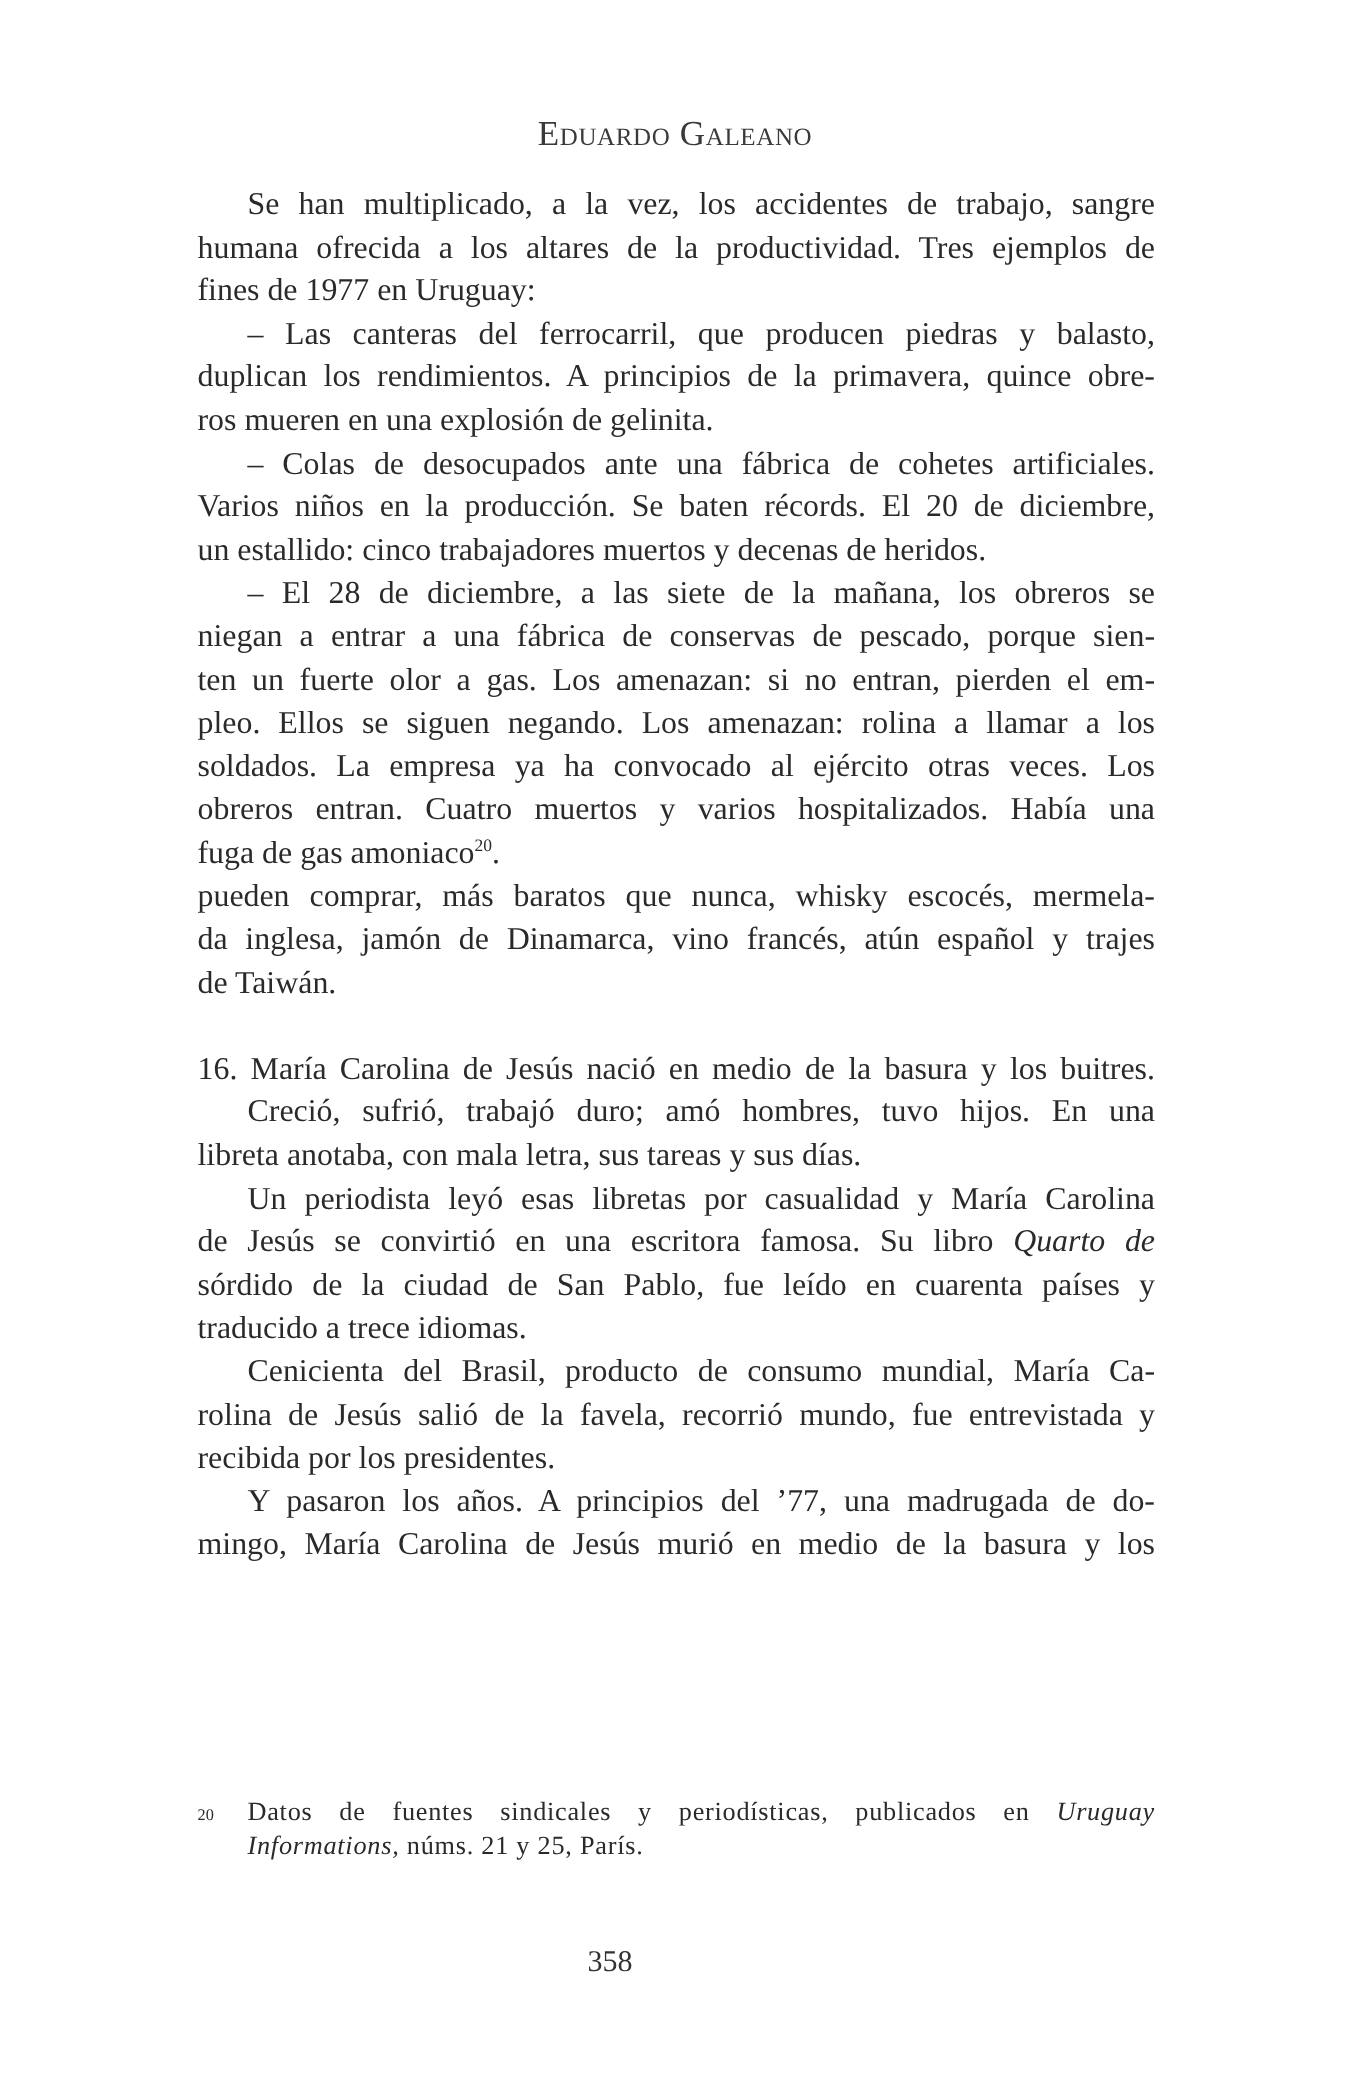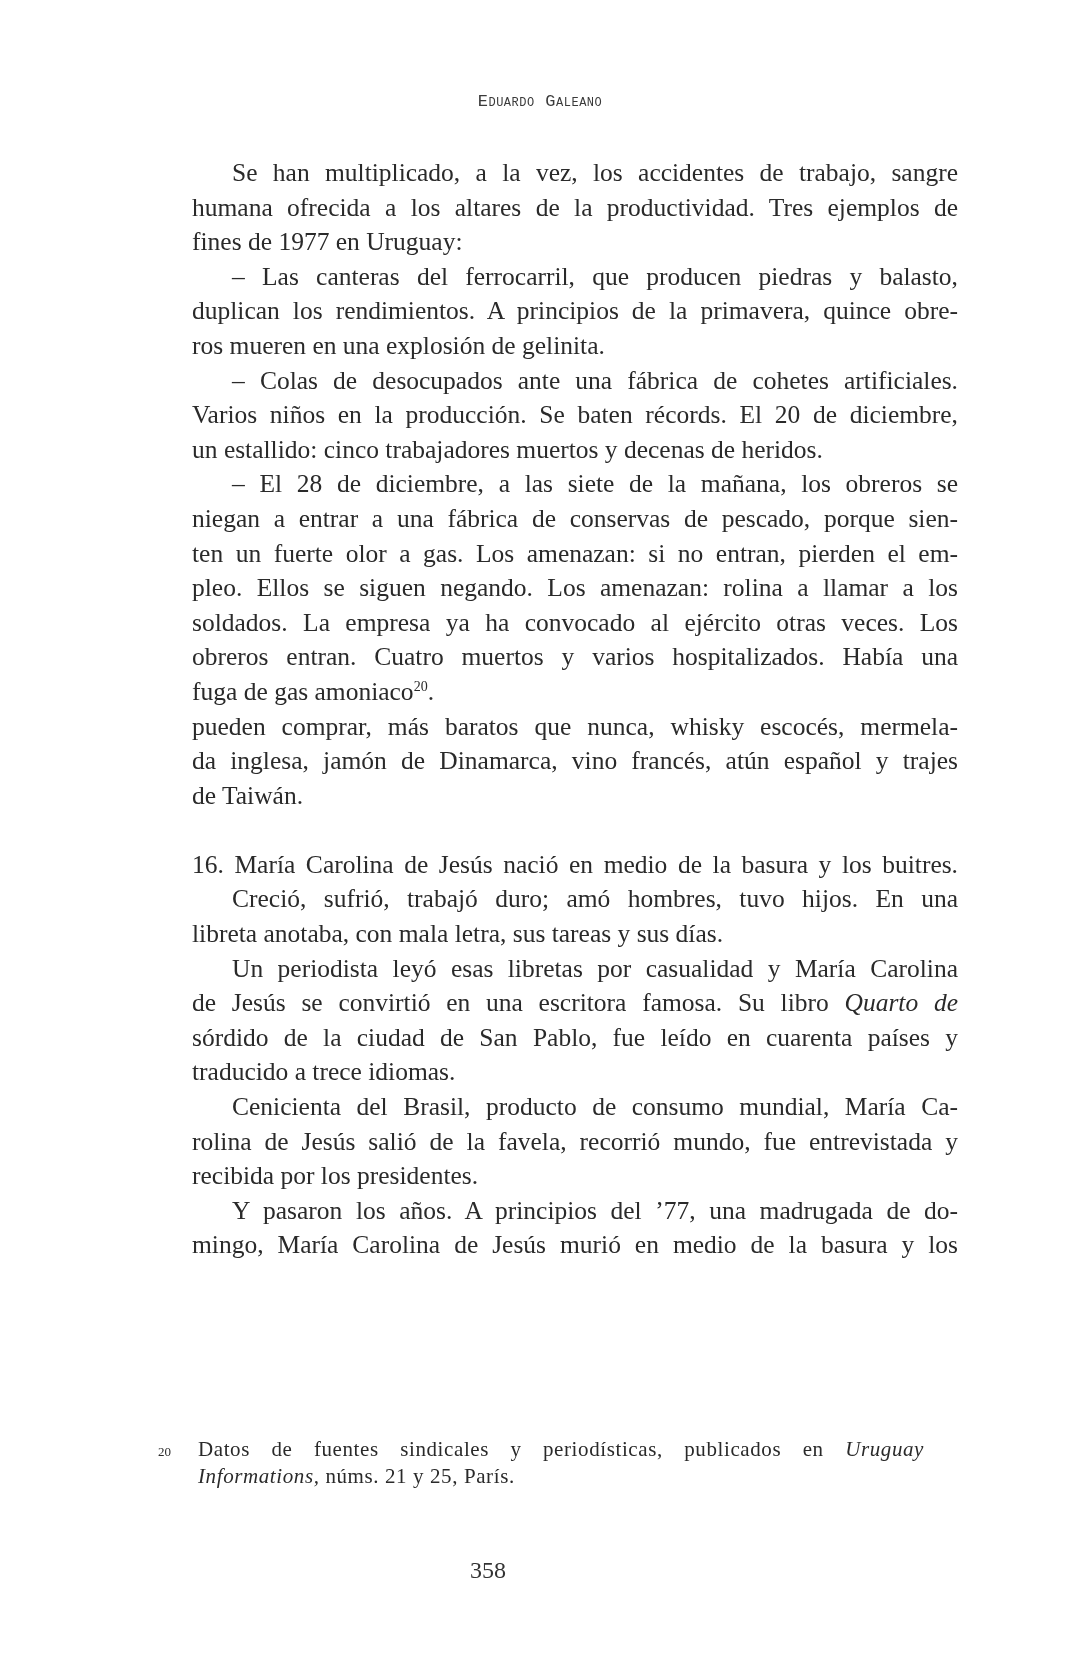--- a/index.html
+++ b/index.html
@@ -1,19 +1,19 @@
 <!DOCTYPE html>
 <html><head>
 <meta charset="utf-8">
 <style>
   html, body { margin: 0; padding: 0; background: #ffffff; }
   body { width: 1080px; height: 1677px; position: relative; overflow: hidden; }
   .page { position: absolute; left: 0; top: 0; width: 1080px; height: 1677px; background: #ffffff; color: #2a2a2a; font-family: "Liberation Serif", "DejaVu Serif", serif; }
-  .running-head { position: absolute; top: 92px; left: 0; width: 1080px; text-align: center; font-size: 17px; letter-spacing: 0.5px; font-variant: small-caps; color: #3a3a3a; font-family: Liberation Mono, monospace; }
-  .text-block { position: absolute; left: 158px; width: 766px; top: 156px; margin-left: 34px; }
+  .running-head { position: absolute; top: 92px; left: 0; width: 1080px; text-align: center; font-size: 28px; letter-spacing: 0.5px; font-variant: small-caps; color: #3a3a3a; }
+  .text-block { position: absolute; left: 158px; width: 766px; top: 146px; }
   .line { height: 34.6px; line-height: 34.6px; font-size: 25.5px; white-space: nowrap; text-align: justify; text-align-last: justify; }
   .line.last { text-align-last: left; }
   .line.indent { padding-left: 40px; }
   .line.gap { height: 34.6px; }
   sup.fn { font-size: 14px; vertical-align: super; line-height: 0; }
   i { font-style: italic; }
   .footnote { position: absolute; left: 158px; width: 766px; top: 1436px; font-size: 21px; line-height: 27px; color: #2a2a2a; }
   .fn-row { display: flex; }
   .fn-mark { width: 40px; font-size: 13px; padding-top: 2px; }
   .fn-body { flex: 1; }

